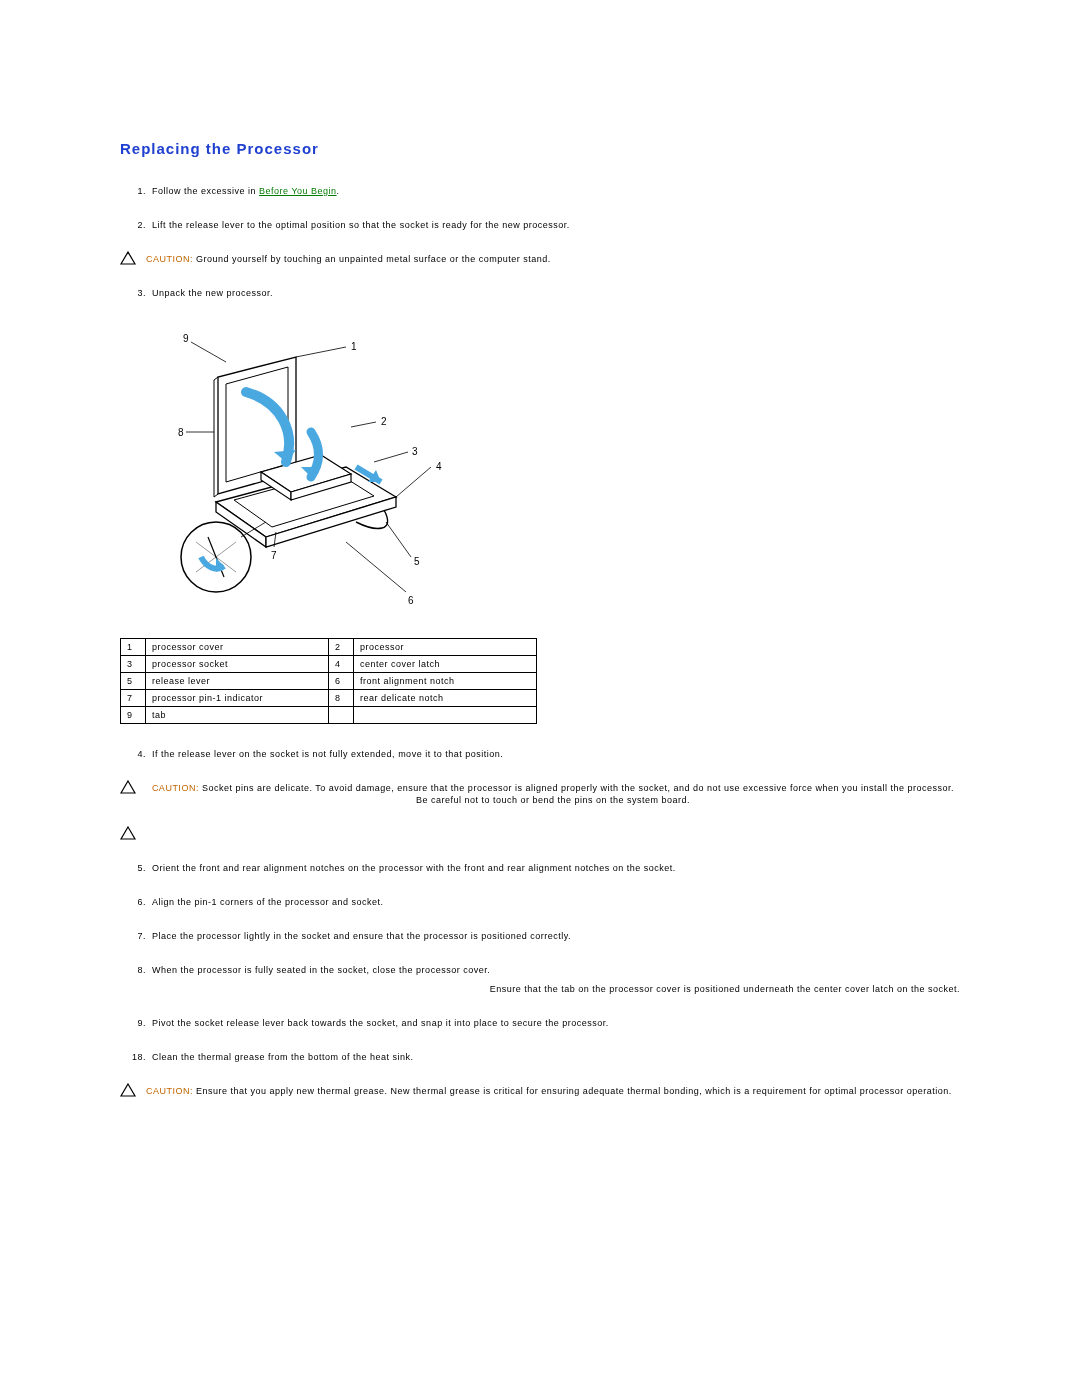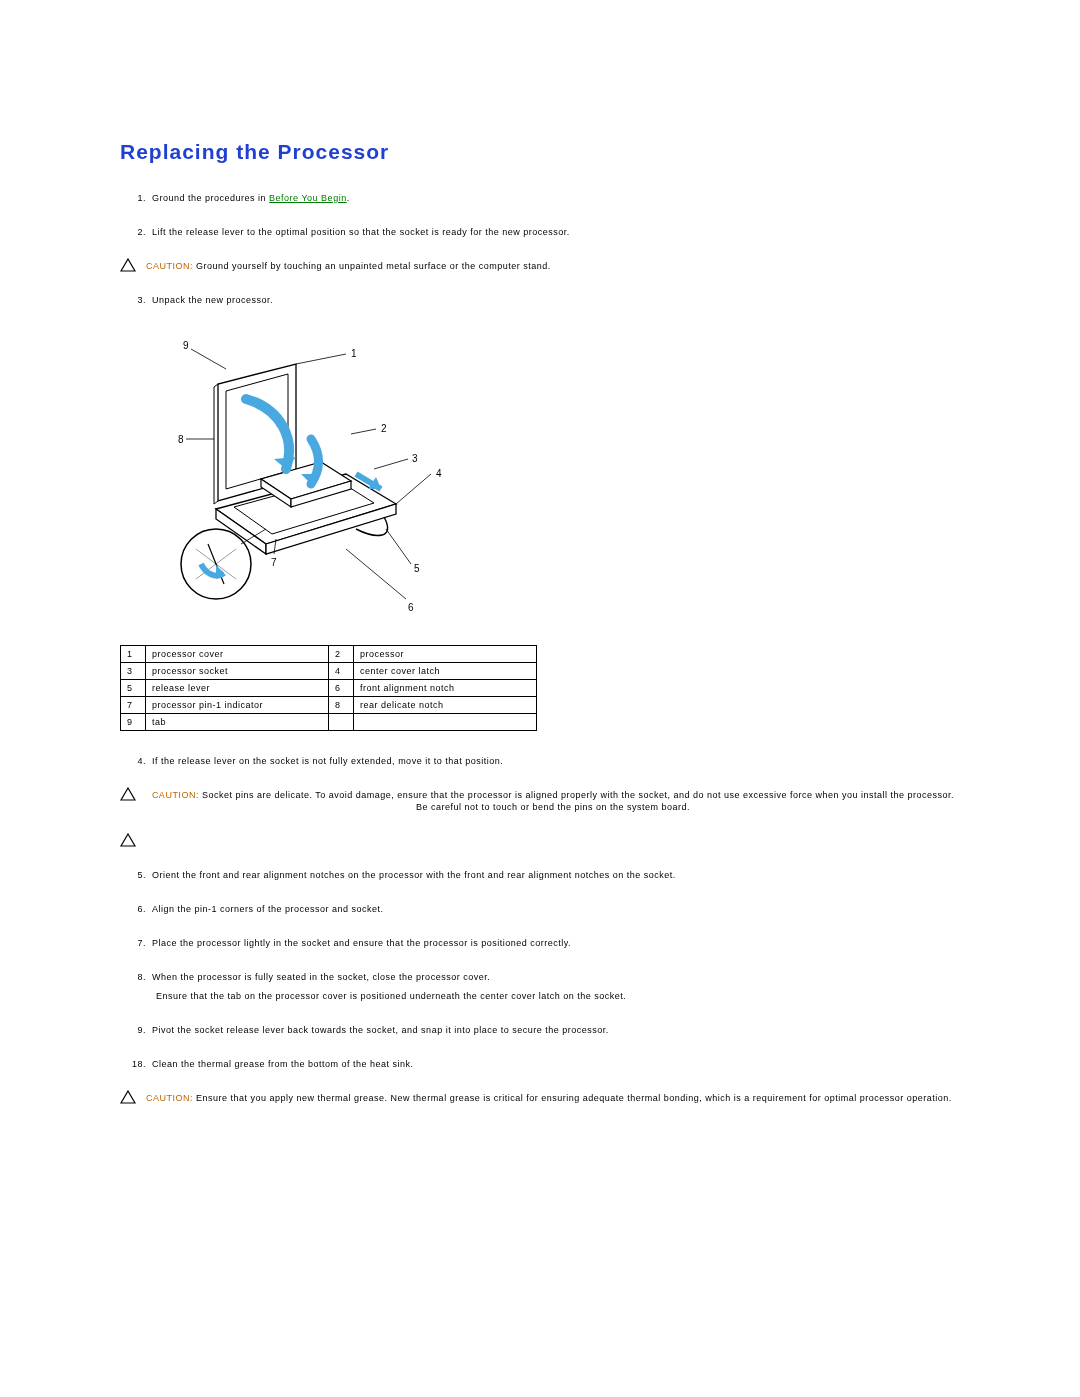--- a/index.html
+++ b/index.html
@@ -12,21 +12,21 @@
     letter-spacing: 0.5px;
   }
   .page {
     width: 1080px;
     box-sizing: border-box;
     padding: 140px 120px 100px 120px;
     position: relative;
   }
   h2 {
     color: #2040d0;
-    font-size: 21px;
+    font-size: 15px;
     font-weight: bold;
     letter-spacing: 1px;
     margin: 0 0 28px 0;
   }
   ol.steps {
     list-style: none;
     margin: 0 0 0 0;
     padding: 0 0 0 20px;
   }
   ol.steps > li {
@@ -71,35 +71,36 @@
   table.parts td {
     border: 1px solid #000;
     font-size: 9px;
     padding: 3px 6px 3px 6px;
     letter-spacing: 0.5px;
     vertical-align: middle;
   }
   table.parts td.n { width: 12px; text-align: left; }
   table.parts td.l { width: 170px; }
   .subtext {
-    margin: 6px 0 0 4px;
+    margin: 6px 0 0 16px;
     line-height:1.35;
+    text-align:right;
   }
 </style>
 </head>
 <body>
 
 <div class="page">
 
   <h2>Replacing the Processor</h2>
 
   <ol class="steps">
     <li>
       <span class="num">1.</span>
-      <span>Ground the procedures in </span><a class="link" href="#">Before You Begin</a><span>.</span>
+      <span>Follow the excessive in </span><a class="link" href="#">Before You Begin</a><span>.</span>
     </li>
     <li>
       <span class="num">2.</span>
       <span>Lift the release lever to the optimal position so that the socket is ready for the new processor.</span>
     </li>
   </ol>
 
   <div class="caution-row">
     <span class="caution-icon">
       <svg width="16" height="14" viewBox="0 0 16 14">

